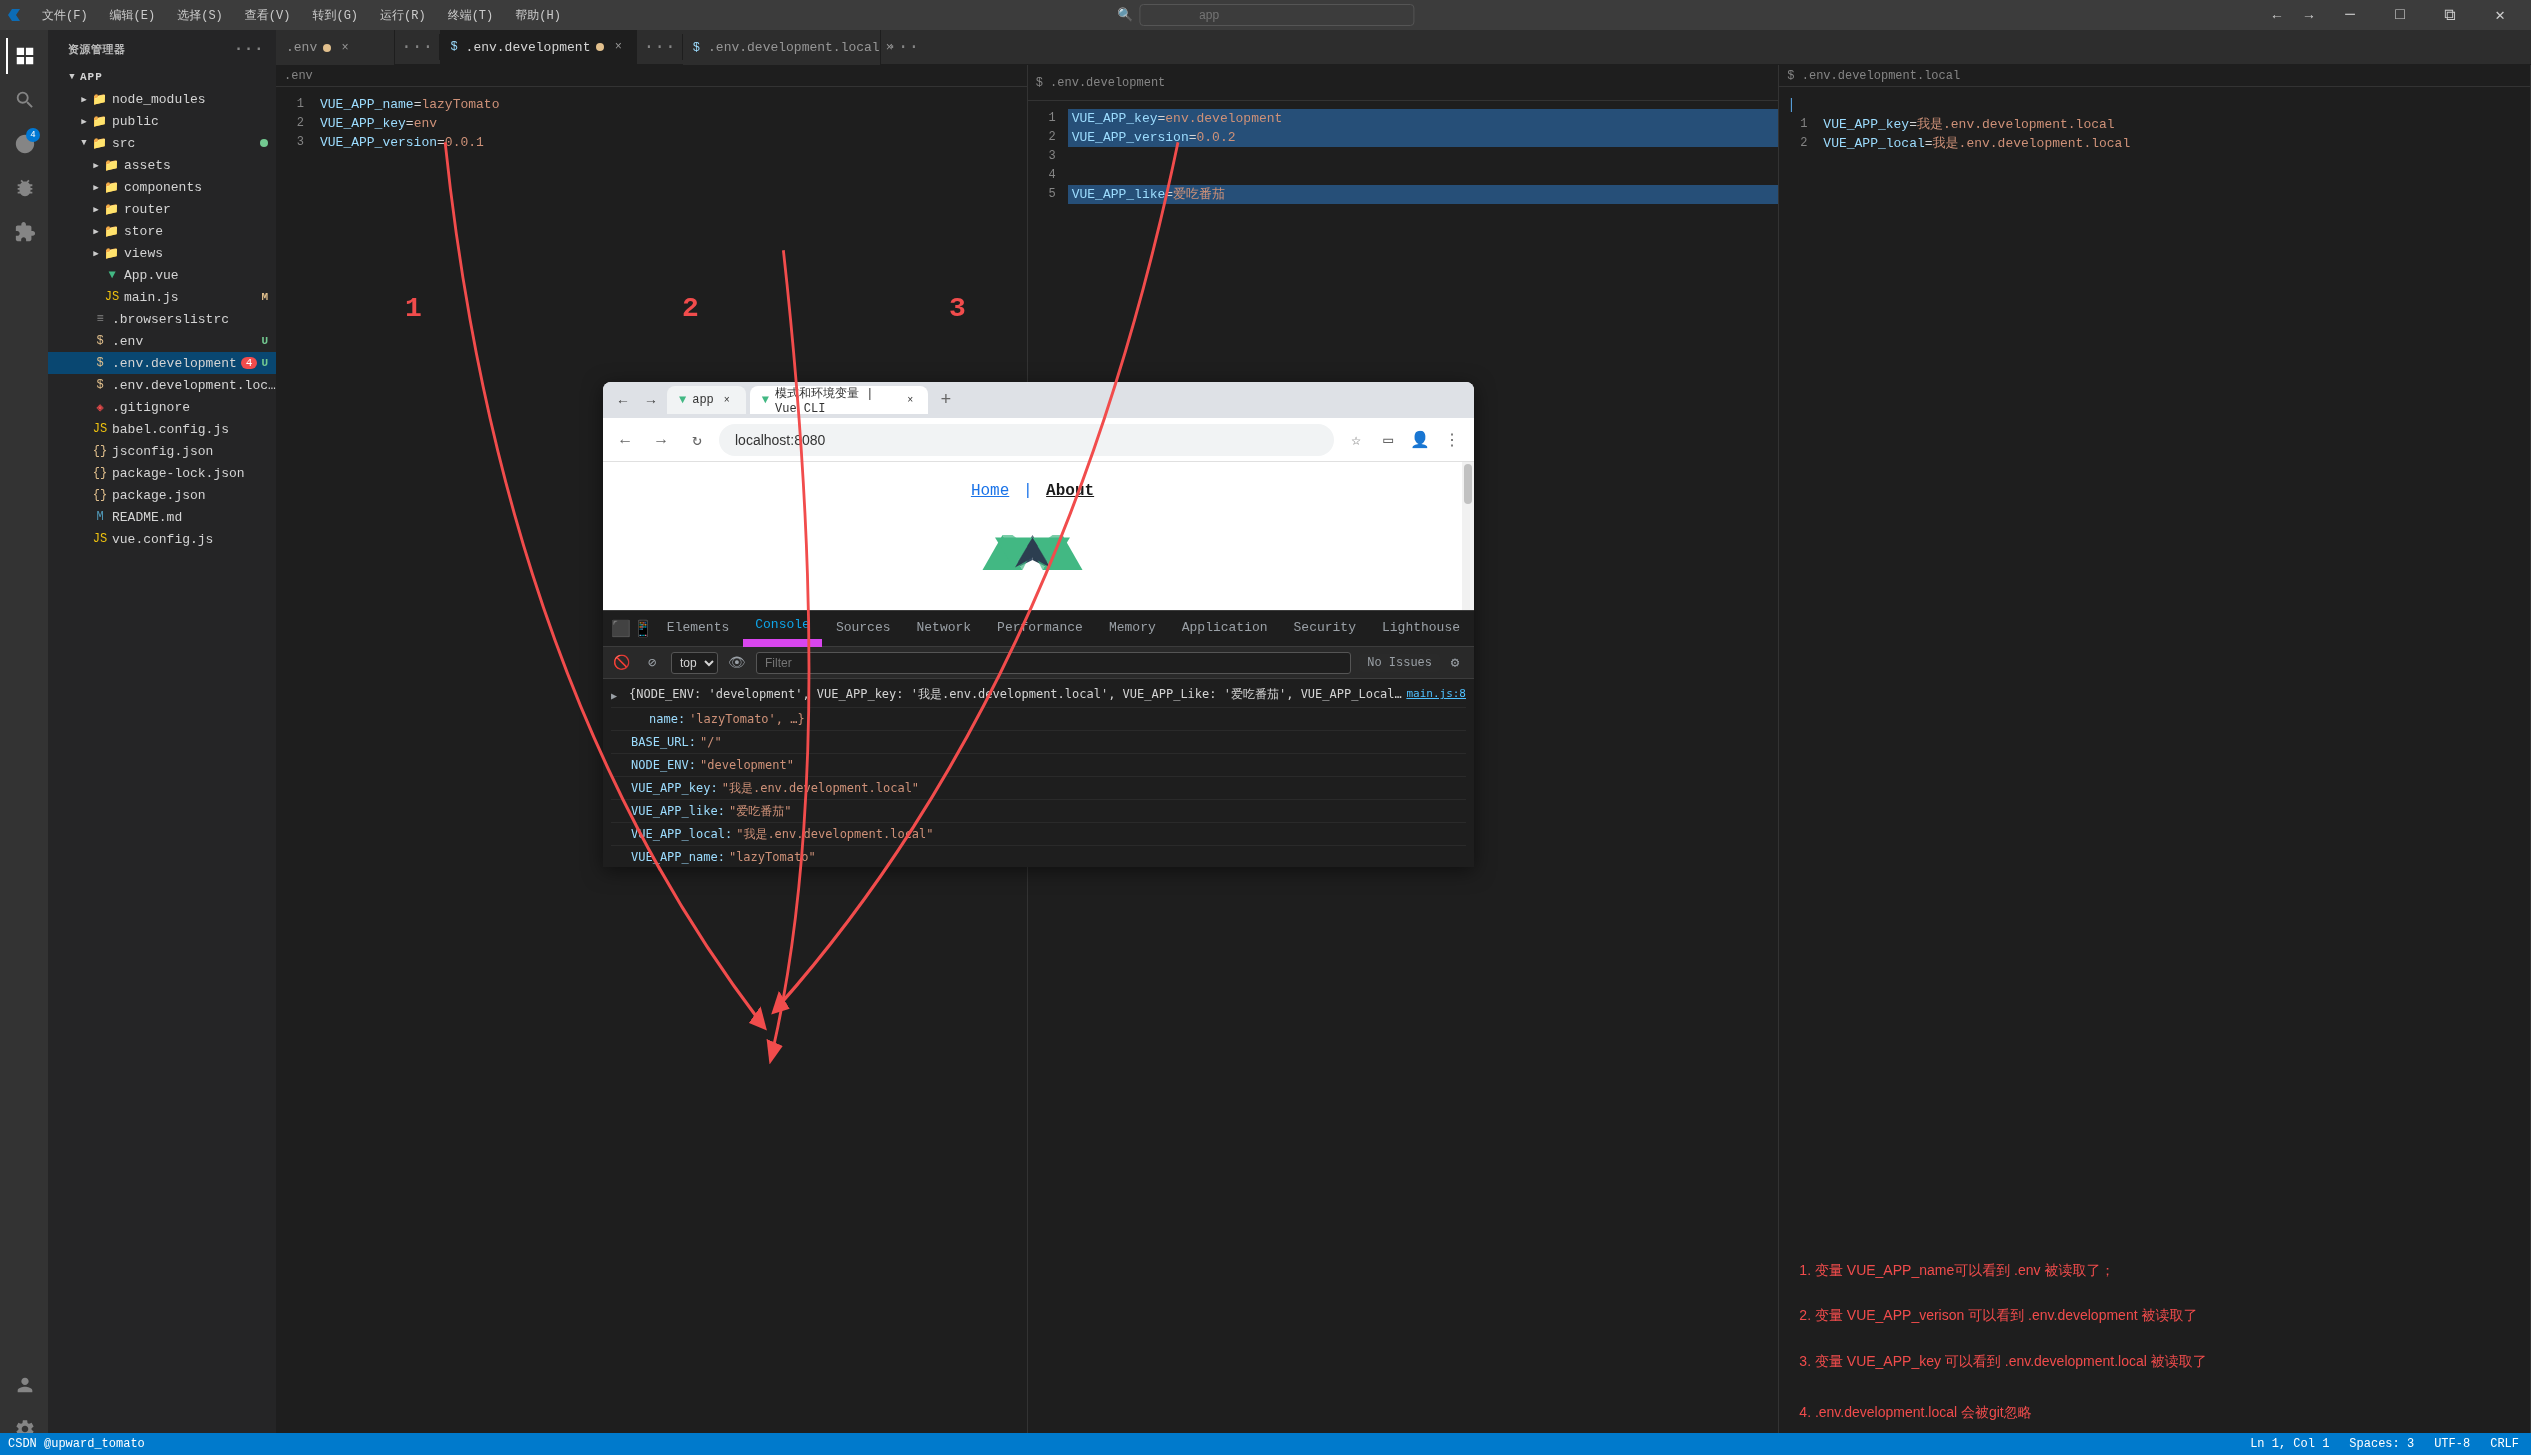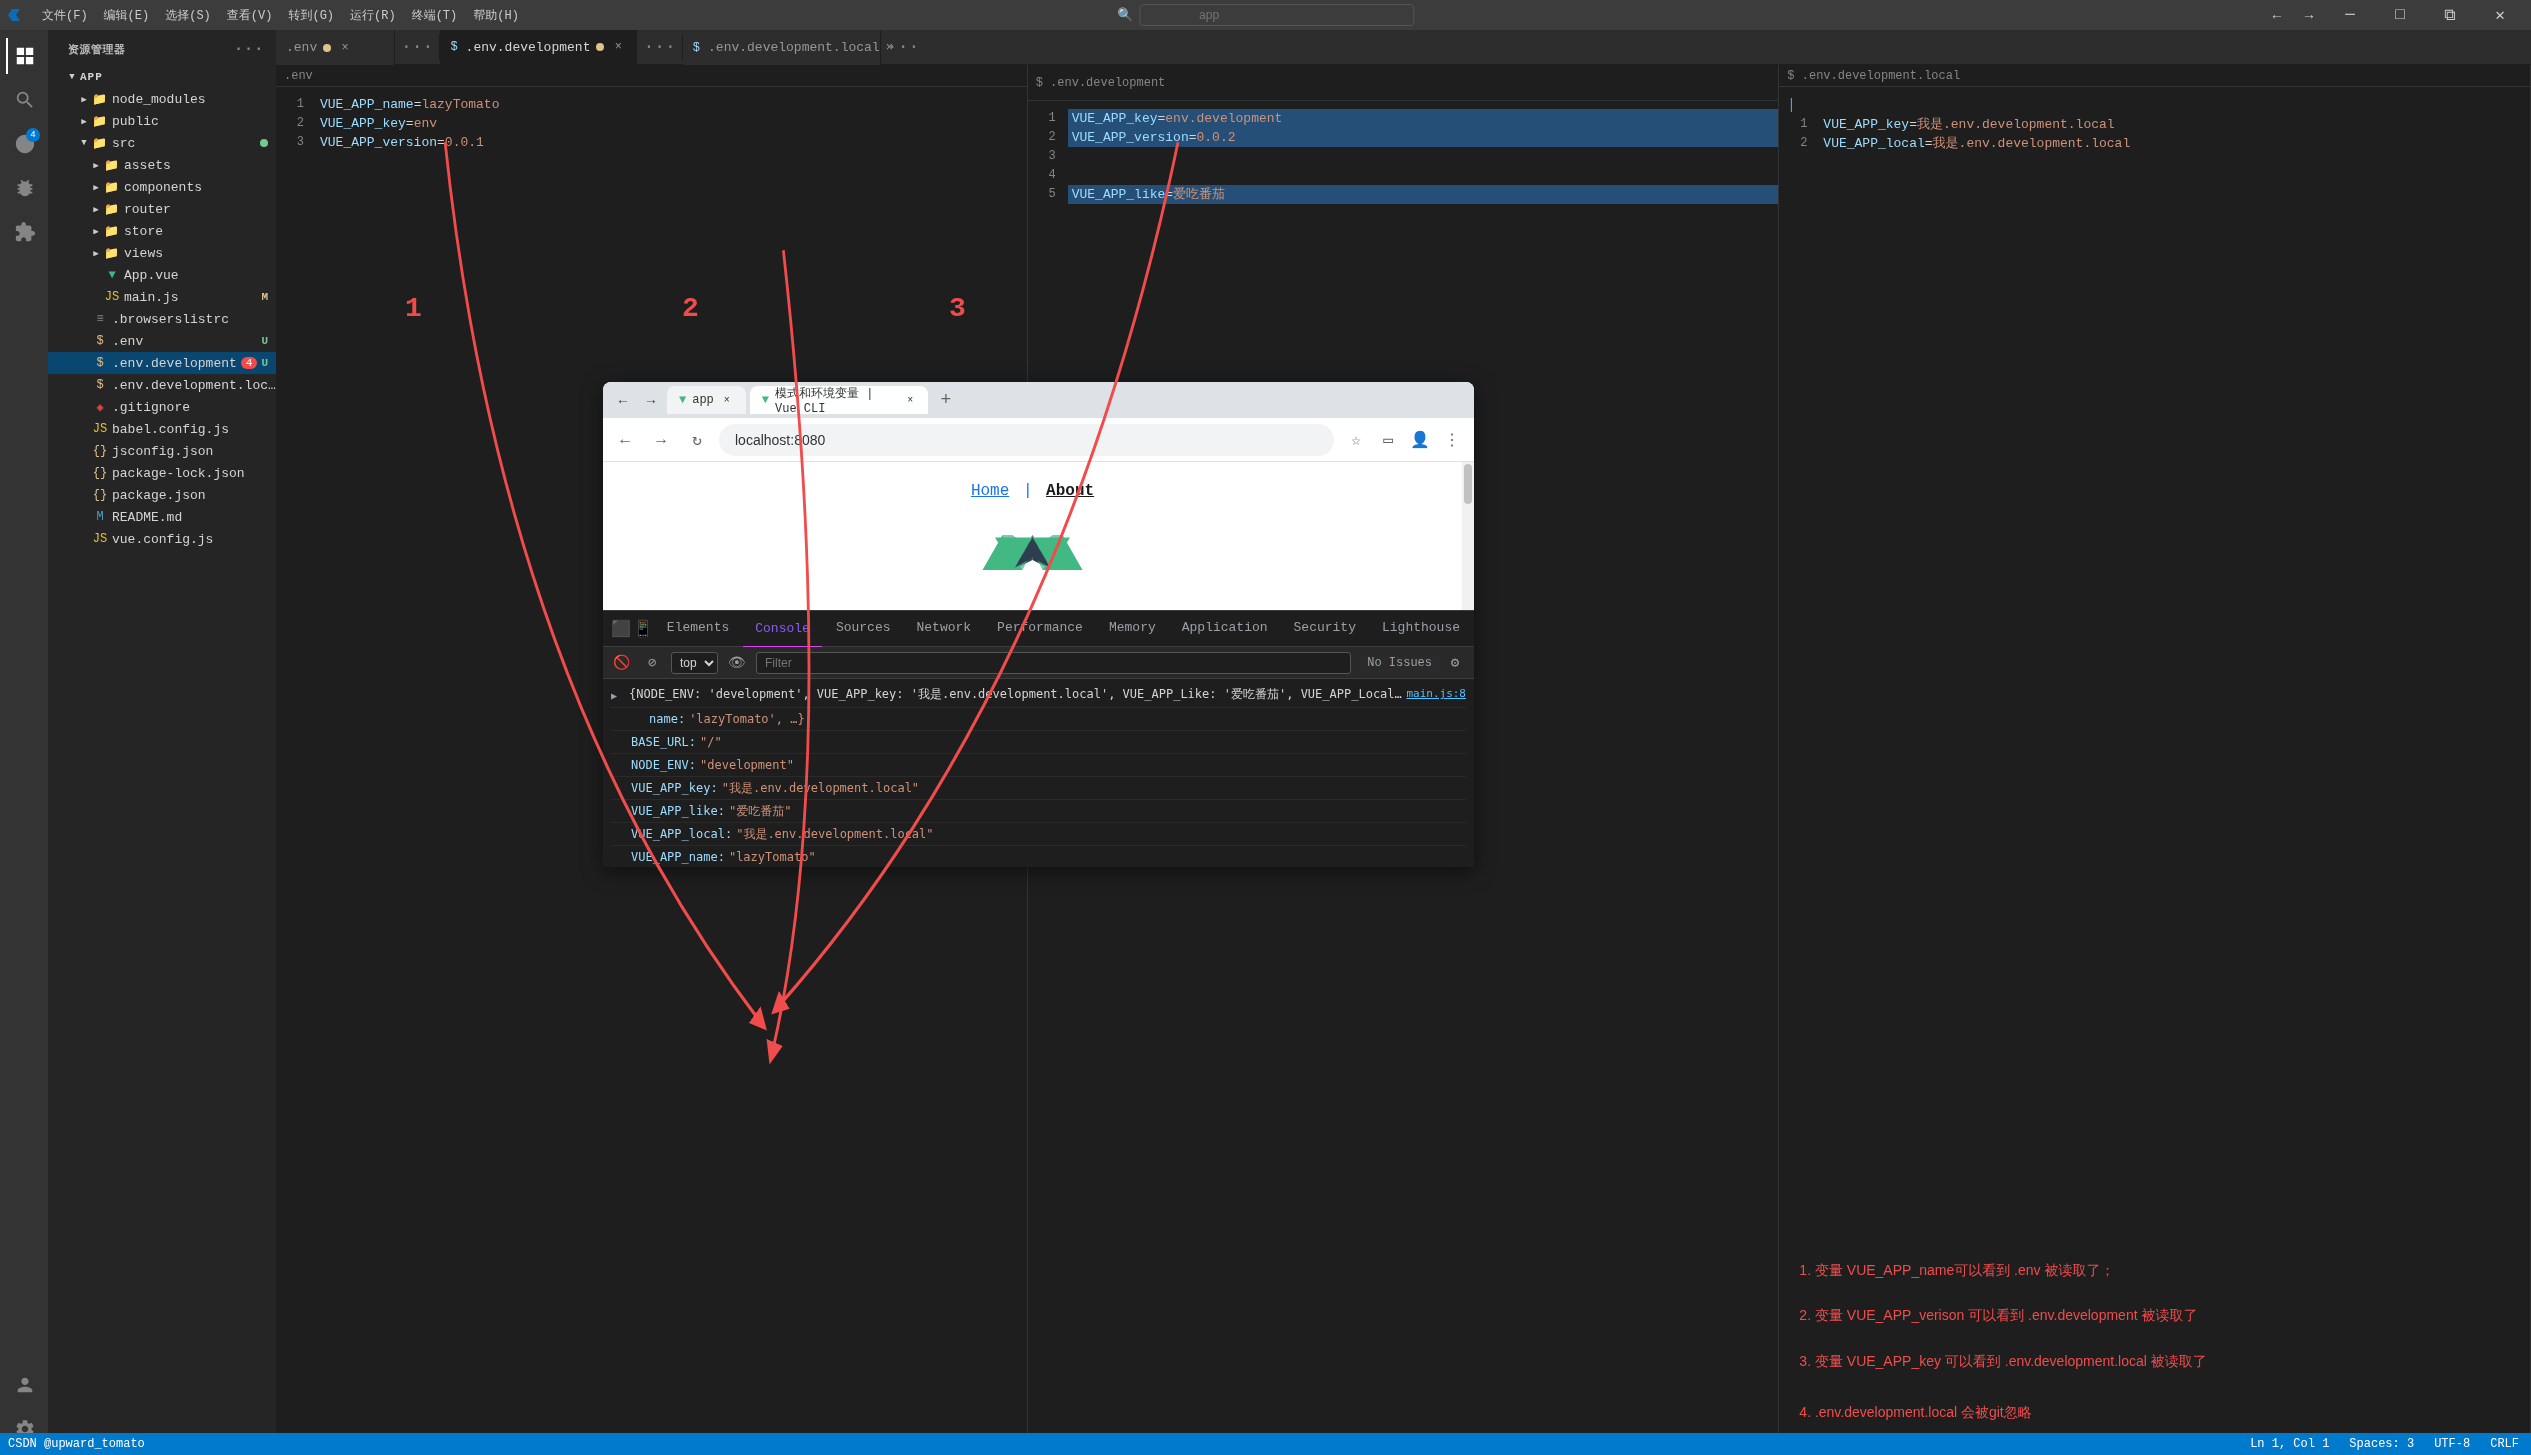--- a/index.html
+++ b/index.html
@@ -23,21 +23,21 @@
       padding: 0 8px;
       position: relative;
     }
     .titlebar-left {
       display: flex;
       align-items: center;
       gap: 10px;
     }
     .titlebar-menu {
       display: flex;
-      gap: 0;
+      gap: 6px;
       font-size: 12px;
       color: #ccc;
     }
     .titlebar-menu span {
       padding: 2px 8px;
       cursor: pointer;
     }
     .titlebar-center {
       position: absolute;
       left: 50%;
@@ -544,22 +544,22 @@
       padding: 0 12px;
       height: 36px;
       display: flex;
       align-items: center;
       font-size: 13px;
       color: #9aa0a6;
       cursor: pointer;
       border-bottom: 2px solid transparent;
     }
     .devtools-tab.active {
-      color: #8b5cf6;
-      border-bottom: 1px solid #d946ef;
+      color: #0ea5e9;
+      border-bottom: 8px solid #d946ef;
     }
     .devtools-tab-spacer { flex: 1; }
     .devtools-icon-btn {
       width: 28px;
       height: 28px;
       display: flex;
       align-items: center;
       justify-content: center;
       cursor: pointer;
       color: #9aa0a6;

